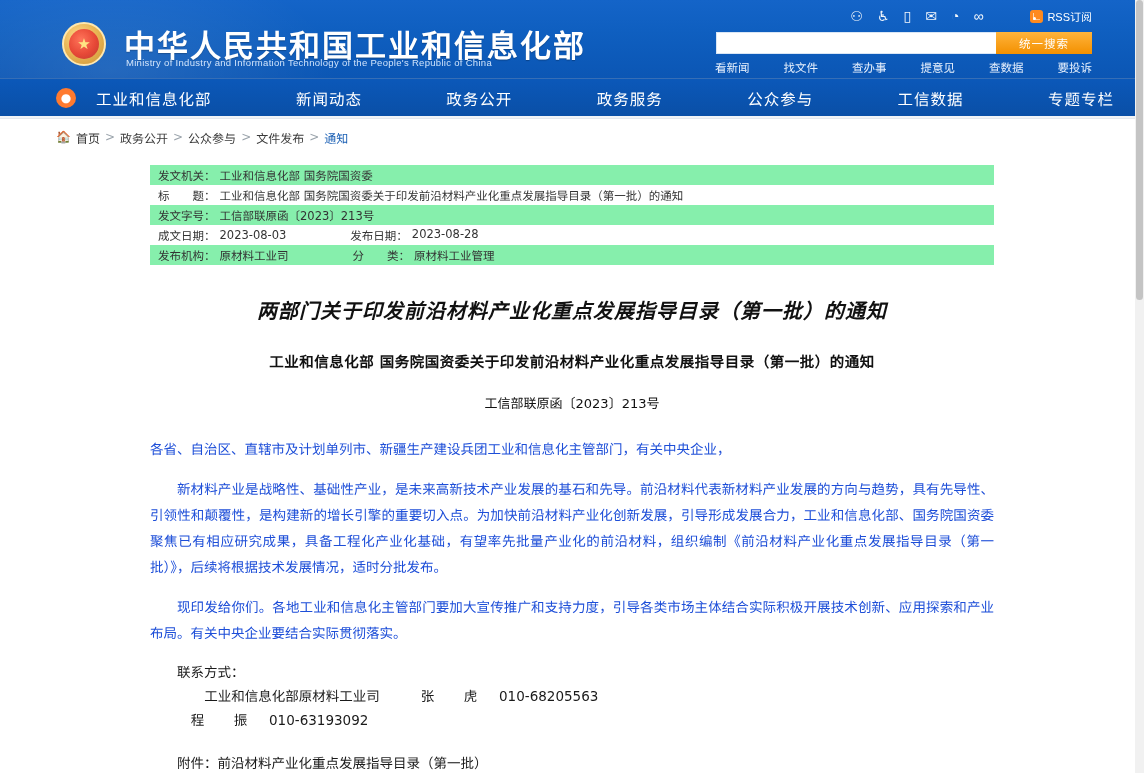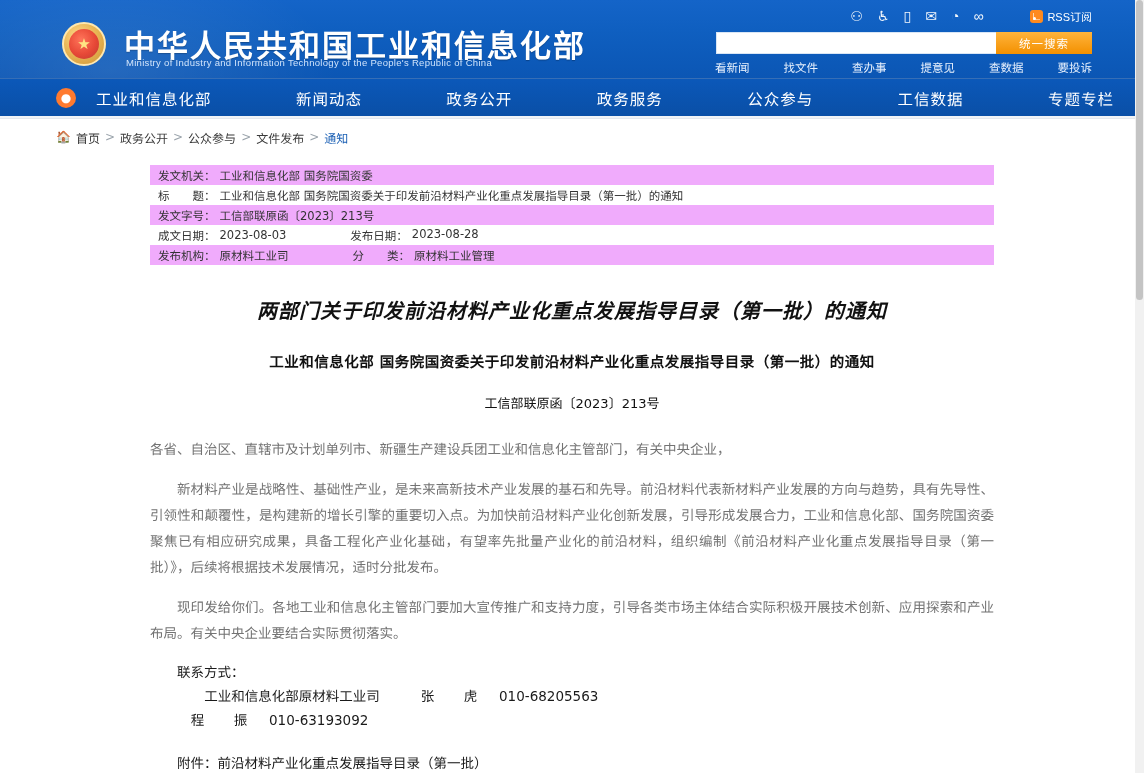--- a/index.html
+++ b/index.html
@@ -149,21 +149,21 @@
   .meta{
     margin:10px auto 0 auto;
     width:844px;
     font-size:11.5px; color:#333;
     font-family:"DejaVu Sans","Liberation Sans",sans-serif;
   }
   .meta .row{
     display:flex; align-items:center;
     height:20px; padding:0 8px;
   }
-  .meta .row.alt{ background:#f0abfc; }
+  .meta .row.alt{ background:#86efac; }
   .meta .k{ color:#333; white-space:nowrap; }
   .meta .v{ color:#333; margin-left:4px; white-space:nowrap;text-align:center; }
   .meta .col2{ margin-left:64px; display:flex; }
 
   
   .article{
     width:844px; margin:0 auto; padding-top:22px;
     color:#1a1a1a;
     font-family:"DejaVu Sans","Liberation Sans",sans-serif;
   }
@@ -172,21 +172,21 @@
     margin:8px 0 26px 0; color:#111;font-style:italic;
   }
   .doc-subtitle{
     text-align:center; font-size:14.5px; font-weight:bold; color:#111;
     margin:18px 0 0 0; letter-spacing:0.5px;
   }
   .doc-number{
     text-align:center; font-size:13px; color:#111; margin:22px 0 24px 0;
   }
   .para{
-    font-size:13.5px; line-height:26px; color:#737373; margin:13px 0 14px 0;
+    font-size:13.5px; line-height:26px; color:#1d4ed8; margin:13px 0 14px 0;
     text-align:justify;
   }
   .para.indent{ text-indent:2em; }
   .contact-block{ font-size:13.5px; line-height:24px; }
   .contact-line{ display:flex; padding-left:2em;text-align:center; }
   .contact-name{ width:230px; }
   .contact-person{ width:92px; letter-spacing:8px;}
   .contact-tel{}
   .attach{ font-size:13.5px; margin-top:20px; padding-left:2em;}
   .scrollbar{

